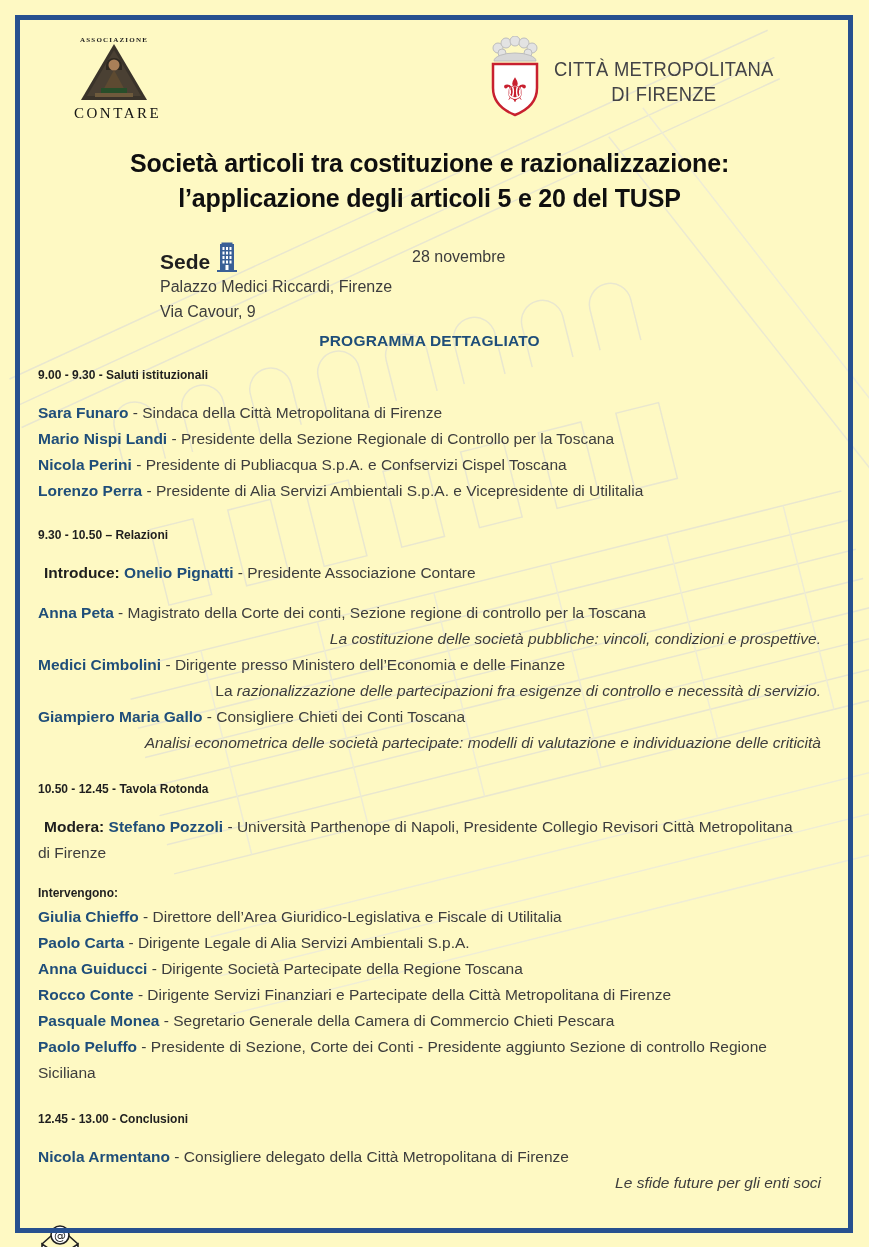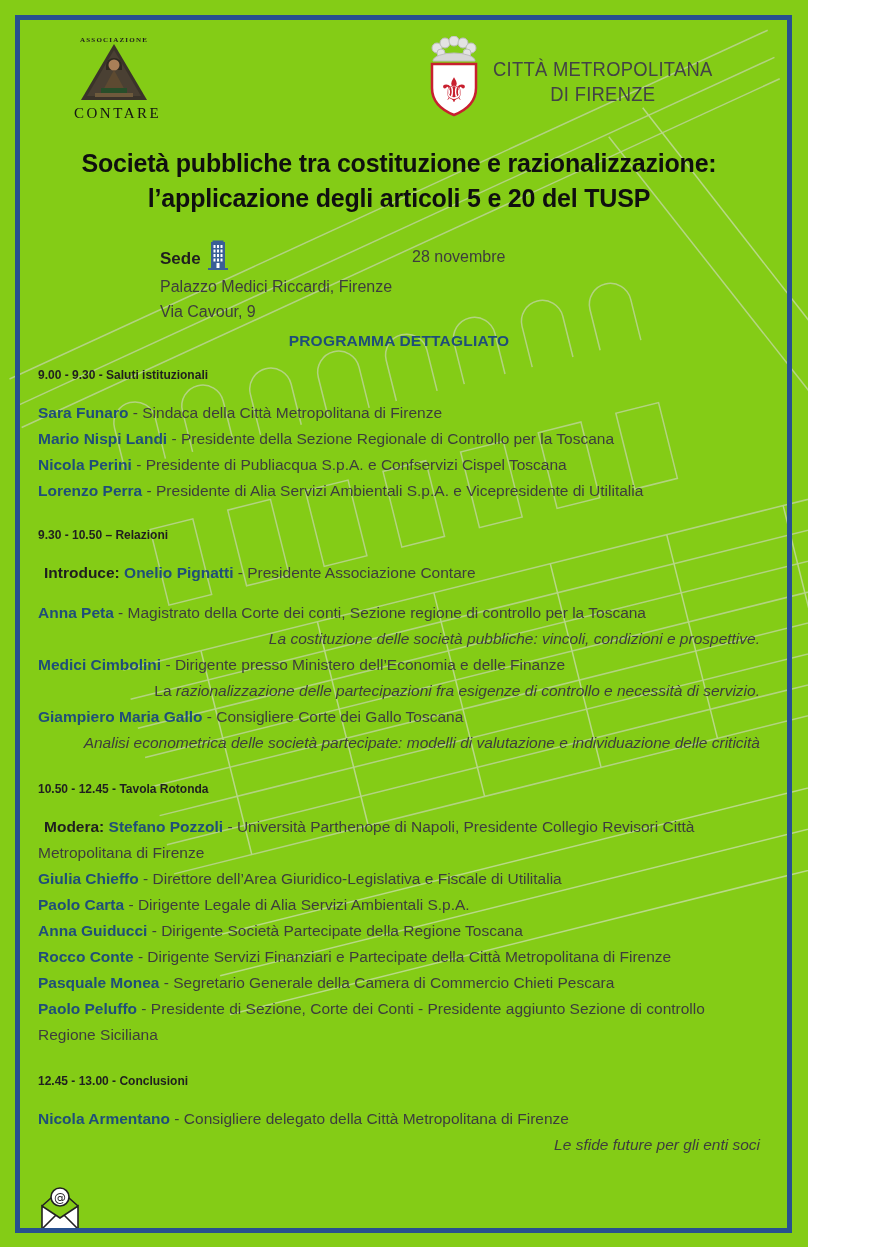--- a/index.html
+++ b/index.html
@@ -1,16 +1,16 @@
 <!DOCTYPE html>
 <html><head>
 <meta charset="utf-8">
 <style>
   html,body{margin:0;padding:0;background:#ffffff;}
-  .page{position:relative;width:808px;height:1247px;background:#84cc16;overflow:hidden;
+  .page{position:relative;width:869px;height:1247px;background:#fef9c3;overflow:hidden;
         font-family:"Liberation Sans","DejaVu Sans",sans-serif;color:#3d3d3d;}
   .frame{position:absolute;left:15px;top:15px;right:16px;bottom:14px;border:5px solid #27508F;pointer-events:none;z-index:2;}
   .watermark{position:absolute;inset:0;z-index:0;opacity:.55;}
   .content{position:relative;z-index:1;padding:36px 48px 0 38px;}
 
   
   .header{display:flex;justify-content:space-between;align-items:flex-start;padding:0 28px 0 36px;}
   .contare{width:80px;text-align:center;}
   .contare .assoc{font-family:"Liberation Serif",serif;font-size:7px;font-weight:bold;letter-spacing:1.2px;color:#1d1d1d;}
   .contare .cname{font-family:"Liberation Serif",serif;font-size:15px;letter-spacing:2.5px;color:#141414;margin-top:1px;}
@@ -19,21 +19,21 @@
   .cmf-l1{font-size:20px;letter-spacing:.3px;white-space:nowrap;}
   .cmf-l2{font-size:20px;letter-spacing:.3px;text-align:center;margin-top:2px;}
 
   
   .title{margin-top:22px;text-align:center;font-weight:bold;font-size:25px;line-height:35px;color:#0f0f0f;letter-spacing:-.2px;}
 
   
   .info{display:flex;margin-top:28px;padding-left:122px;}
   .info-col1{width:252px;}
   .info-col2{width:146px;}
-  .info-label{font-weight:bold;font-size:17px;color:#1f1f1f;display:flex;align-items:center;gap:6px;height:30px;}
+  .info-label{font-weight:bold;font-size:21px;color:#1f1f1f;display:flex;align-items:flex-end;gap:6px;height:30px;}
   .info-label svg{margin-top:-6px;}
   .info-line{font-size:16px;line-height:25px;color:#3d3d3d;}
 
   .prog-heading{margin-top:8px;text-align:center;font-weight:bold;font-size:15.5px;color:#1F4E79;letter-spacing:.2px;}
 
   
   .sec-head{font-weight:bold;font-size:12px;color:#1f1f1f;line-height:22px;}
   .line{font-size:15.5px;line-height:26px;margin:0;}
   .name{color:#1F4E79;font-weight:bold;}
   .role{color:#3d3d3d;}
@@ -115,21 +115,21 @@
           <text x="29" y="66" text-anchor="middle" font-family="DejaVu Sans" font-size="34" fill="#C8202F">⚜</text>
         </svg>
         <div class="cmf-text">
           <div class="cmf-l1">CITTÀ METROPOLITANA</div>
           <div class="cmf-l2">DI FIRENZE</div>
         </div>
       </div>
     </div>
 
     <div class="title">
-      <div>Società pubbliche tra costituzione e razionalizzazione:</div>
+      <div>Società articoli tra costituzione e razionalizzazione:</div>
       <div>l’applicazione degli articoli 5 e 20 del TUSP</div>
     </div>
 
     <div class="info">
       <div class="info-col1">
         <div class="info-label">
           <span>Sede</span>
           <svg width="24" height="32" viewBox="0 0 24 32">
             <rect x="4" y="2" width="14" height="26" fill="#3A5F96"></rect>
             <rect x="5.5" y="0.5" width="11" height="2.5" fill="#3A5F96"></rect>
@@ -169,26 +169,27 @@
       <p class="line"><span class="name">Lorenzo Perra</span><span class="role"> - Presidente di Alia Servizi Ambientali S.p.A. e Vicepresidente di Utilitalia</span></p>
     </div>
 
     <div class="sec-head mt20">9.30 - 10.50 – Relazioni</div>
     <p class="line mt14"><span class="label-bold">Introduce: </span><span class="name">Onelio Pignatti</span><span class="role"> - Presidente Associazione Contare</span></p>
     <div class="mt14">
       <p class="line"><span class="name">Anna Peta</span><span class="role"> - Magistrato della Corte dei conti, Sezione regione di controllo per la Toscana</span></p>
       <p class="line topic"><span class="plain"></span><span>La costituzione delle società pubbliche: vincoli, condizioni e prospettive.</span></p>
       <p class="line"><span class="name">Medici Cimbolini</span><span class="role"> - Dirigente presso Ministero dell’Economia e delle Finanze</span></p>
       <p class="line topic"><span class="plain">La </span><span>razionalizzazione delle partecipazioni fra esigenze di controllo e necessità di servizio.</span></p>
-      <p class="line"><span class="name">Giampiero Maria Gallo</span><span class="role"> - Consigliere Corte dei Gallo Toscana</span></p>
+      <p class="line"><span class="name">Giampiero Maria Gallo</span><span class="role"> - Consigliere Chieti dei Conti Toscana</span></p>
       <p class="line topic"><span class="plain"></span><span>Analisi econometrica delle società partecipate: modelli di valutazione e individuazione delle criticità</span></p>
     </div>
 
     <div class="sec-head mt22">10.50 - 12.45 - Tavola Rotonda</div>
     <p class="line mt14 wrapblock"><span class="label-bold">Modera: </span><span class="name">Stefano Pozzoli</span><span class="role"> - Università Parthenope di Napoli, Presidente Collegio Revisori Città Metropolitana di Firenze</span></p>
+    <div class="sec-head mt16">Intervengono:</div>
     <div>
       <p class="line wrapblock"><span class="name">Giulia Chieffo</span><span class="role"> - Direttore dell’Area Giuridico-Legislativa e Fiscale di Utilitalia</span></p>
       <p class="line wrapblock"><span class="name">Paolo Carta</span><span class="role"> - Dirigente Legale di Alia Servizi Ambientali S.p.A.</span></p>
       <p class="line wrapblock"><span class="name">Anna Guiducci</span><span class="role"> - Dirigente Società Partecipate della Regione Toscana</span></p>
       <p class="line wrapblock"><span class="name">Rocco Conte</span><span class="role"> - Dirigente Servizi Finanziari e Partecipate della Città Metropolitana di Firenze</span></p>
       <p class="line wrapblock"><span class="name">Pasquale Monea</span><span class="role"> - Segretario Generale della Camera di Commercio Chieti Pescara</span></p>
       <p class="line wrapblock"><span class="name">Paolo Peluffo</span><span class="role"> - Presidente di Sezione, Corte dei Conti - Presidente aggiunto Sezione di controllo Regione Siciliana</span></p>
     </div>
 
     <div class="sec-head mt22">12.45 - 13.00 - Conclusioni</div>

